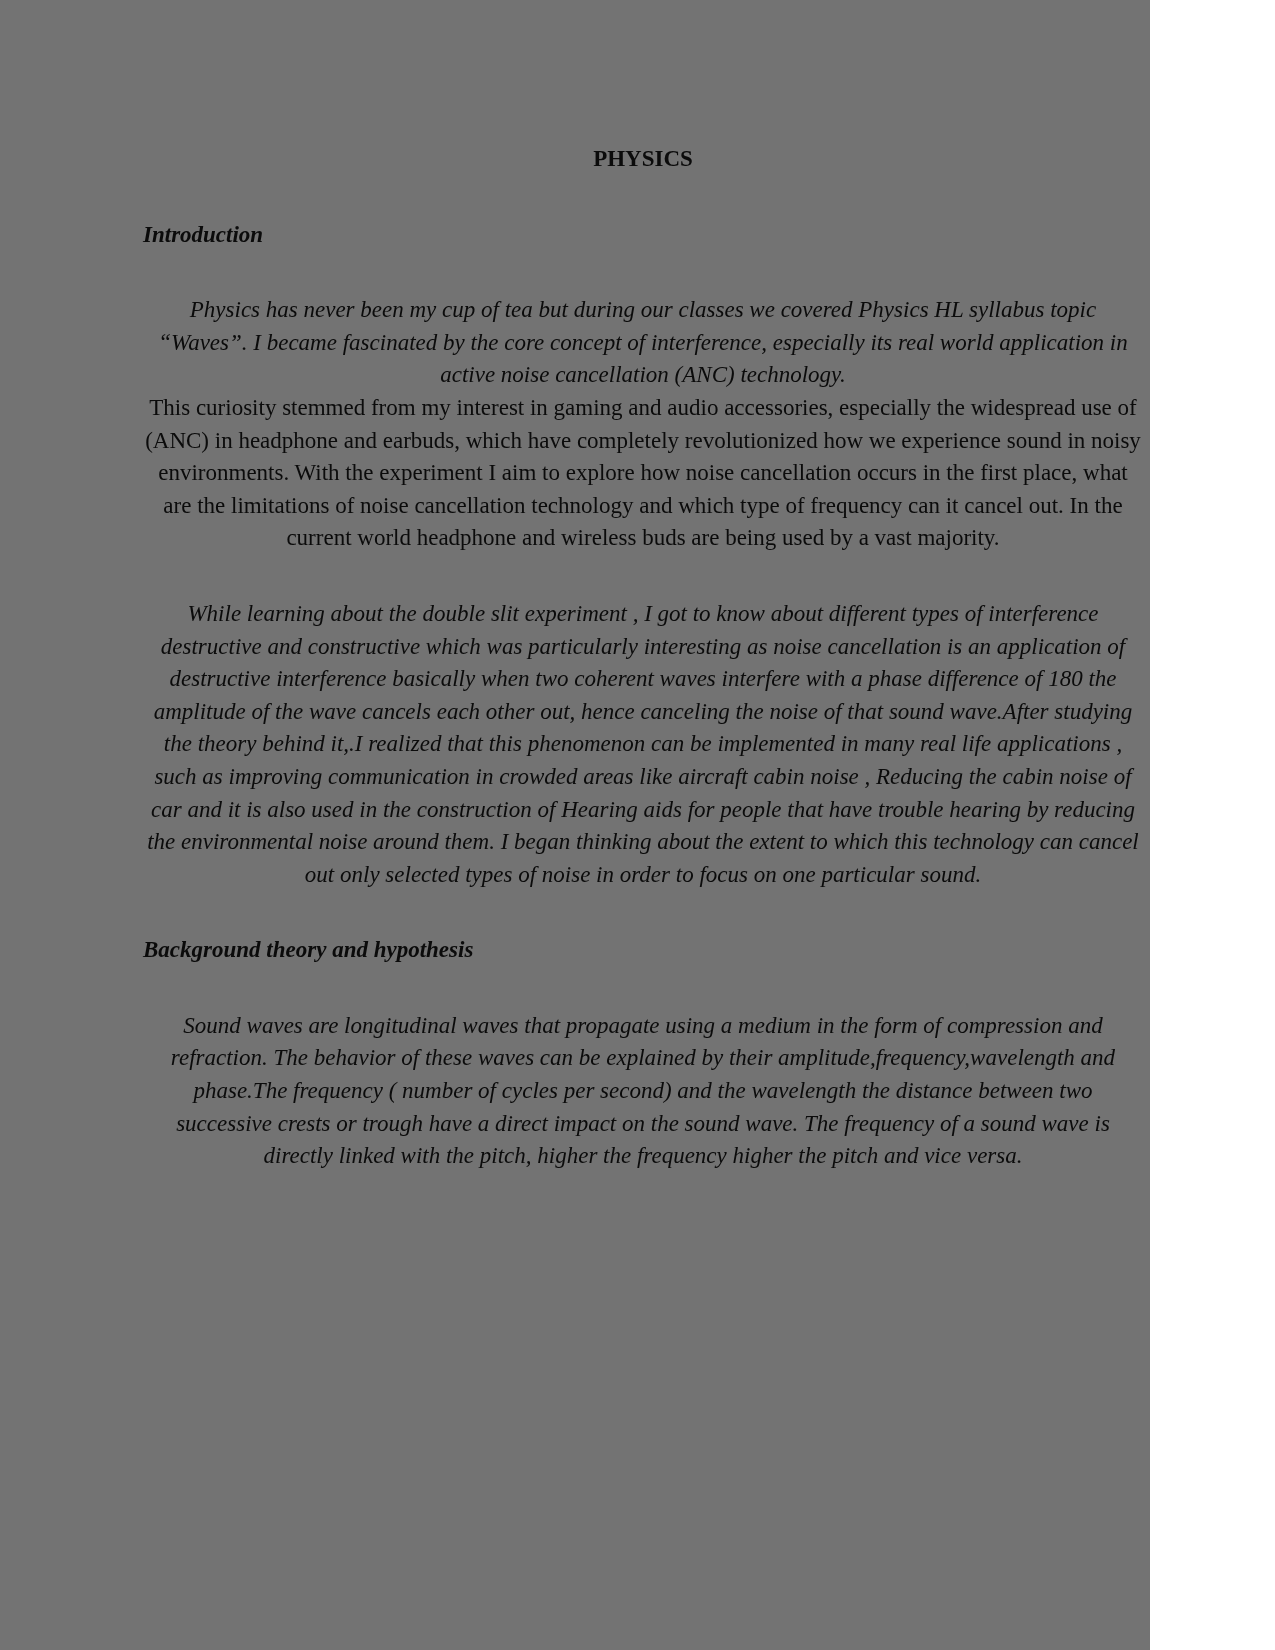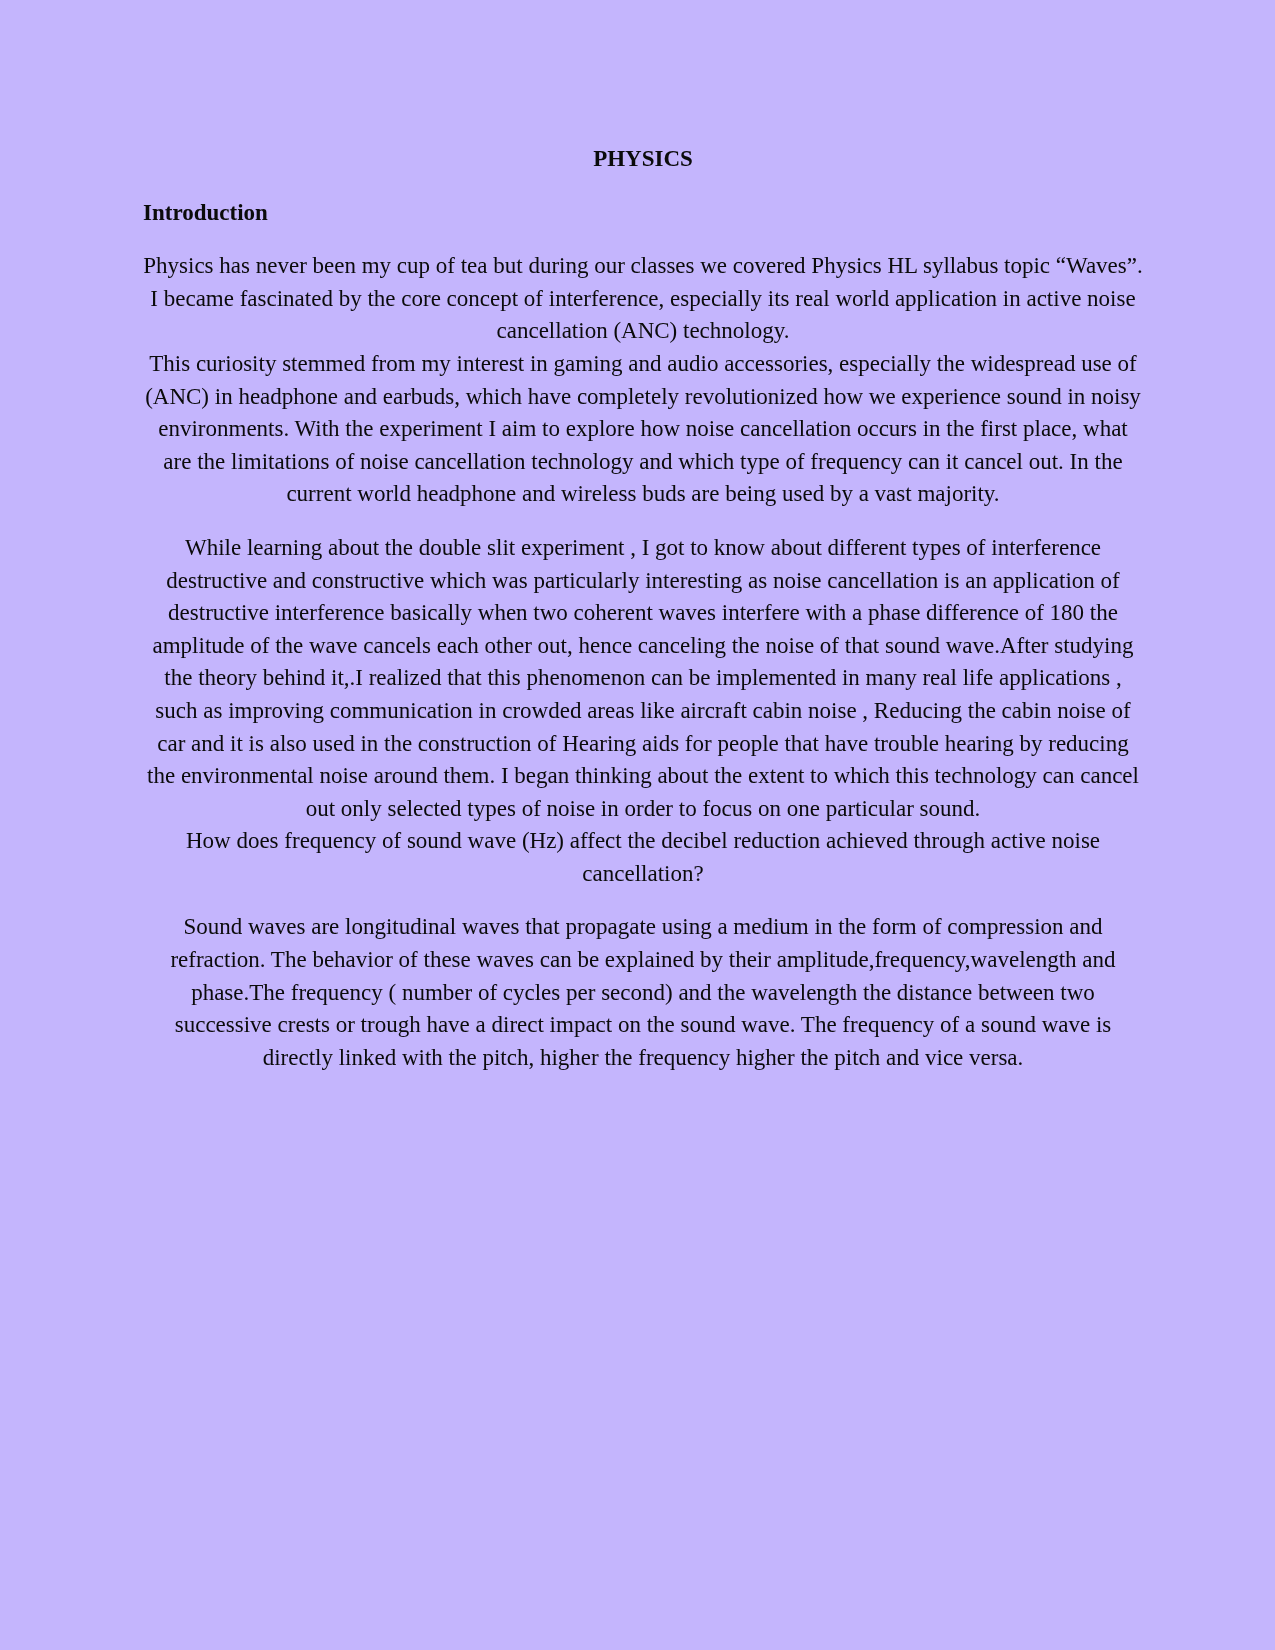--- a/index.html
+++ b/index.html
@@ -2,23 +2,23 @@
 <html><head>
 <meta charset="utf-8">
 <style>
   html, body {
     margin: 0;
     padding: 0;
     background: #ffffff;
   }
   .page {
     position: relative;
-    width: 1275px;
+    width: 1150px;
     height: 1650px;
-    background: #c4b5fd;
+    background: #737373;
     overflow: hidden;
     box-sizing: border-box;
   }
   .content {
     position: absolute;
     top: 143px;
     left: 143px;
     width: 1000px;
     font-family: "Liberation Serif", "DejaVu Serif", serif;
     font-size: 23px;
@@ -33,40 +33,41 @@
   }
   .heading {
     font-weight: bold;
     margin: 0;
   }
   .para {
     margin: 0;
     text-align: center;
   }
   .gap-above {
-    margin-top: 21px;
+    margin-top: 43px;
+    font-style: italic;
   }
 </style>
 </head>
 <body>
 
 <div class="page">
   <div class="content">
 
     <p class="doc-title">PHYSICS</p>
 
 
     <p class="heading gap-above">Introduction</p>
 
     <p class="para gap-above">Physics has never been my cup of tea but during our classes we covered Physics HL syllabus topic “Waves”. I became fascinated by the core concept of interference, especially its real world application in active noise cancellation (ANC) technology.</p>
 
     <p class="para">This curiosity stemmed from my interest in gaming and audio accessories, especially the widespread use of (ANC) in headphone and earbuds, which have completely revolutionized how we experience sound in noisy environments. With the experiment I aim to explore how noise cancellation occurs in the first place, what are the limitations of noise cancellation technology and which type of frequency can it cancel out. In the current world headphone and wireless buds are being used by a vast majority.</p>
 
     <p class="para gap-above">While learning about the double slit experiment , I got to know about different types of interference destructive and constructive which was particularly interesting as noise cancellation is an application of destructive interference basically when two coherent waves interfere with a phase difference of 180 the amplitude of the wave cancels each other out, hence canceling the noise of that sound wave.After studying the theory behind it,.I realized that this phenomenon can be implemented in many real life applications , such as improving communication in crowded areas like aircraft cabin noise , Reducing the cabin noise of car and it is also used in the construction of Hearing aids for people that have trouble hearing by reducing the environmental noise around them. I began thinking about the extent to which this technology can cancel out only selected types of noise in order to focus on one particular sound.</p>
 
 
-    <p class="para">How does frequency of sound wave (Hz) affect the decibel reduction achieved through active noise cancellation?</p>
 
+    <p class="heading gap-above">Background theory and hypothesis</p>
 
     <p class="para gap-above">Sound waves are longitudinal waves that propagate using a medium in the form of compression and refraction. The behavior of these waves can be explained by their amplitude,frequency,wavelength and phase.The frequency ( number of cycles per second) and the wavelength the distance between two successive crests or trough have a direct impact on the sound wave. The frequency of a sound wave is directly linked with the pitch, higher the frequency higher the pitch and vice versa.</p>
 
   </div>
 </div>
 
 </body></html>

